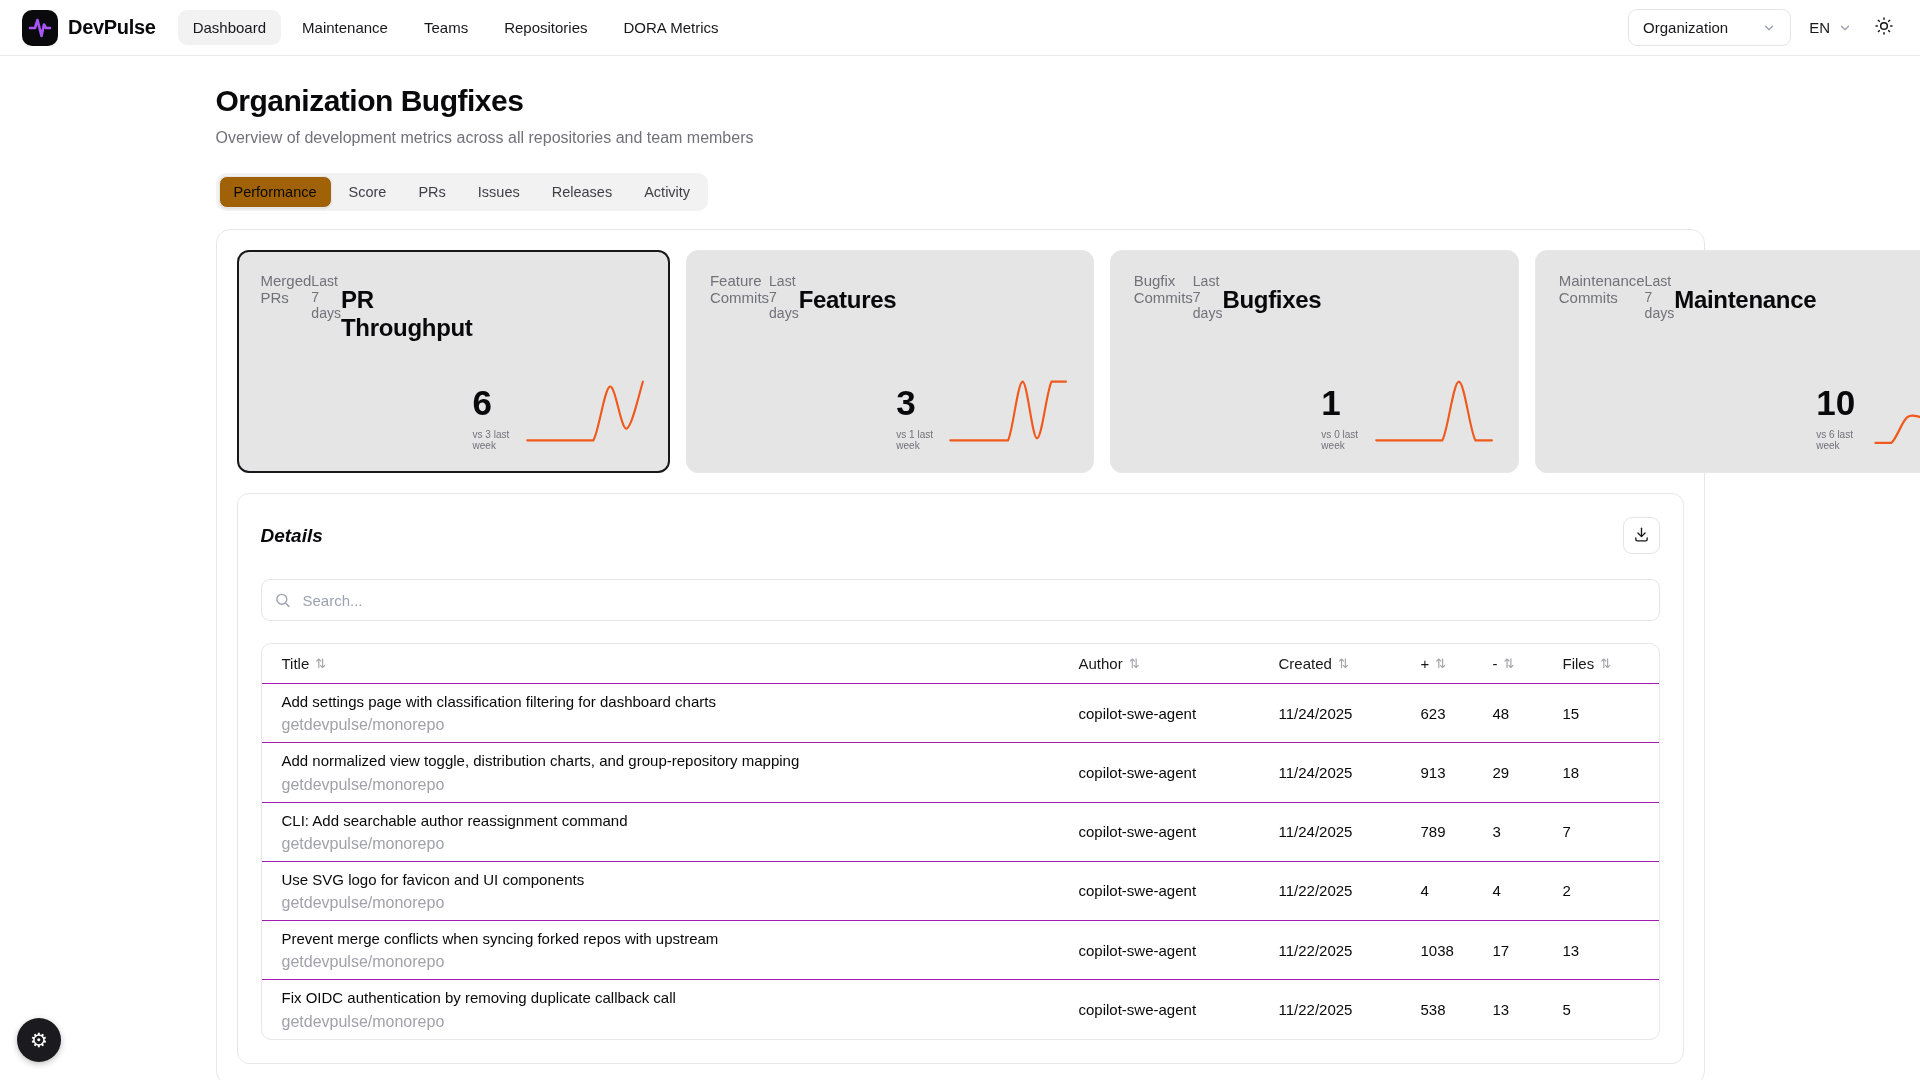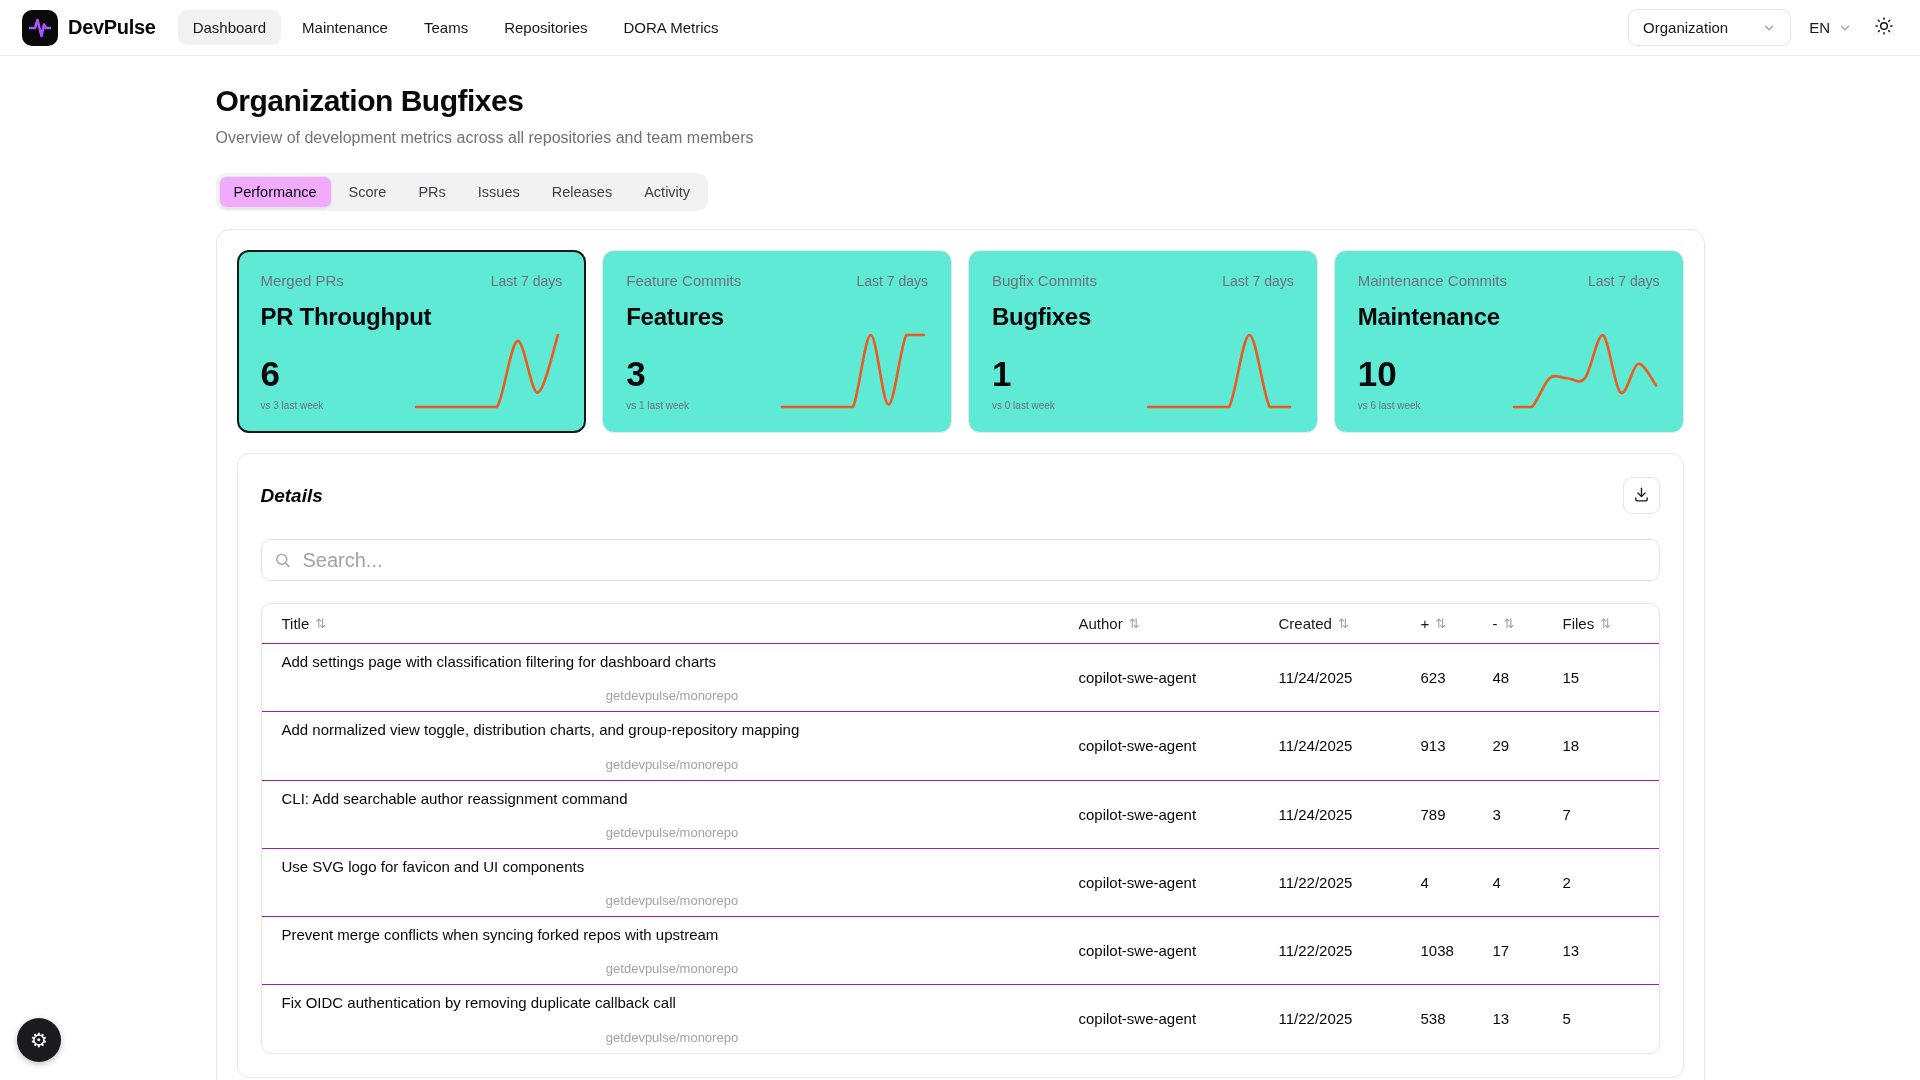--- a/index.html
+++ b/index.html
@@ -47,29 +47,29 @@
   .page-title { font-size:30px; font-weight:700; letter-spacing:-0.5px; margin-top:28px; }
   .page-subtitle { font-size:16px; color:#71717a; margin-top:11px; }
 
   .tabs {
     display:inline-flex; background:#f2f2f3; border-radius:10px; padding:3px; margin-top:26px; gap:2px;
   }
   .tab {
     font-size:14.5px; color:#3f3f46; padding:7px 14px; border-radius:8px; cursor:pointer;
     background:none; border:1px solid transparent; font-family:inherit; white-space:nowrap;
   }
-  .tab.active { background:#f0abfc; color:#09090b; border-color:#e7e7ea; box-shadow:0 1px 2px rgba(0,0,0,.07); }
+  .tab.active { background:#a16207; color:#09090b; border-color:#e7e7ea; box-shadow:0 1px 2px rgba(0,0,0,.07); }
 
   .panel { border:1px solid #e7e7ea; border-radius:14px; margin-top:18px; padding:20px; margin-bottom:30px; }
 
   
   .cards { display:grid; grid-template-columns:repeat(4,1fr); gap:16px; }
   .card {
-    border:1px solid #e7e7ea; border-radius:12px; padding:21px 23px; height:183px;
-    display:flex; flex-direction:column; cursor:pointer; background:#5eead4;
+    border:1px solid #e7e7ea; border-radius:12px; padding:21px 23px; height:223px;
+    display:flex; cursor:pointer; background:#e5e5e5;
   }
   .card.selected { border:2px solid #18181b; padding:20px 22px; }
   .card-top { display:flex; justify-content:space-between; align-items:baseline; }
   .card-eyebrow { font-size:15px; color:#71717a; }
   .card-period { font-size:14px; color:#71717a; }
   .card-title { font-size:24px; font-weight:700; letter-spacing:-0.3px; margin-top:14px; }
   .card-bottom { margin-top:auto; display:flex; justify-content:space-between; align-items:flex-end; }
   .card-value { font-size:35px; font-weight:700; line-height:1; }
   .card-note { font-size:10px; color:#71717a; margin-top:9px; }
   .spark { display:block; }
@@ -79,38 +79,38 @@
   .details-head { display:flex; justify-content:space-between; align-items:center; }
   .details-title { font-size:19px; font-weight:700;font-style:italic; }
   .download-btn {
     width:37px; height:37px; border:1px solid #e4e4e7; border-radius:9px; background:#fff;
     display:flex; align-items:center; justify-content:center; cursor:pointer;
   }
   .search-wrap { position:relative; margin-top:25px; }
   .search-wrap .search-ic { position:absolute; left:13px; top:50%; transform:translateY(-50%); display:flex; }
   .search-input {
     width:100%; height:42px; border:1px solid #e4e4e7; border-radius:9px;
-    padding:0 14px 0 41px; font-size:20px; font-family:inherit; color:#18181b; outline:none; background:#fff;
+    padding:0 14px 0 41px; font-size:15px; font-family:inherit; color:#18181b; outline:none; background:#fff;
   }
   .search-input::placeholder { color:#9ca3af; }
 
   .table { border:1px solid #e7e7ea; border-radius:10px; margin-top:22px; overflow:hidden; }
   .trow {
     display:grid; grid-template-columns:1fr 200px 142px 72px 70px 96px;
     align-items:center; padding:0 8px;
   }
   .trow > div { padding:8px; }
   .thead { font-size:15px; font-weight:500; color:#18181b; }
   .thead > div { padding:11px 8px; display:flex; align-items:center; gap:6px; cursor:pointer; }
   .th-title { padding-left:12px !important; }
   .sort-ic { font-size:13px; color:#a1a1aa; font-family:"DejaVu Sans",sans-serif; line-height:1; }
   .tbody-row { border-top:1px solid #a21caf; font-size:15px; cursor:pointer; }
   .cell-title { padding-left:12px !important; }
   .pr-title { font-size:15px; color:#09090b; line-height:1.35; }
-  .pr-repo { font-size:13px; color:#a1a1aa; margin-top:16px;text-align:center; }
+  .pr-repo { font-size:16px; color:#a1a1aa; margin-top:4px; }
 
   
   .fab {
     position:absolute; left:17px; bottom:18px; width:44px; height:44px; border-radius:50%;
     background:#1b1b1f; border:none; cursor:pointer; display:flex; align-items:center; justify-content:center;
     box-shadow:0 2px 6px rgba(0,0,0,.25);
   }
   .fab .gear { color:#fff; font-size:20px; font-family:"DejaVu Sans",sans-serif; line-height:1; }
 </style>
 </head>

